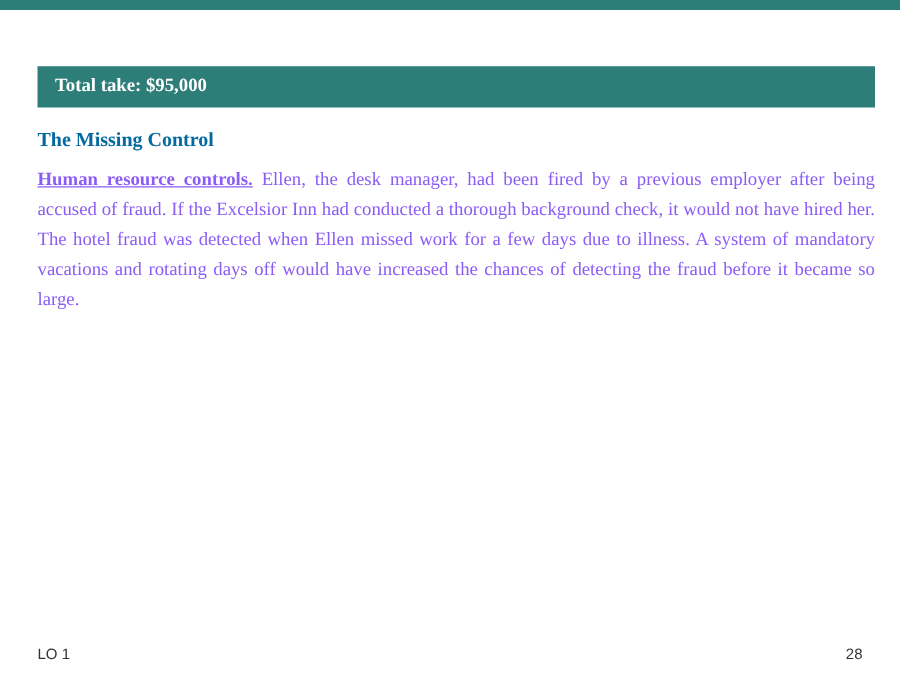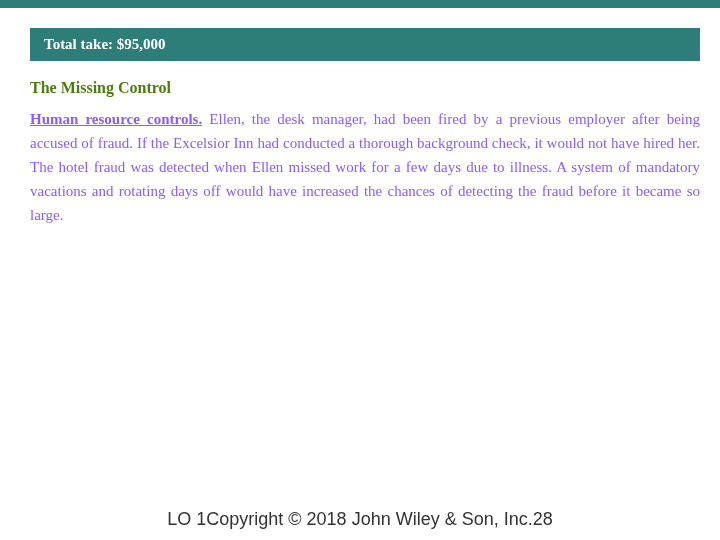--- a/index.html
+++ b/index.html
@@ -28,35 +28,36 @@
 
     .header-bar {
       background: #2d7d78;
       height: 8px;
       width: 100%;
     }
 
     .content-area {
       flex: 1;
       padding: 20px 20px 50px 30px;
+      margin-top: 25px;
     }
 
     .title-box {
       background: #2d7d78;
       color: #ffffff;
       padding: 8px 14px;
       font-size: 15px;
       font-weight: bold;
       display: inline-block;
       margin-bottom: 18px;
       width: 100%;
     }
 
     .section-heading {
-      color: #4d7c0f;
+      color: #0369a1;
       font-size: 16px;
       font-weight: bold;
       margin-bottom: 10px;
     }
 
     .body-text {
       color: #8b5cf6;
       font-size: 15px;
       line-height: 1.6;
       text-align: justify;
@@ -66,23 +67,23 @@
       font-weight: bold;
       text-decoration: underline;
     }
 
     .footer {
       position: absolute;
       bottom: 10px;
       left: 0;
       right: 0;
       display: flex;
-      justify-content: center;
+      justify-content: space-between;
       padding: 0 30px;
-      font-size: 18px;
+      font-size: 12px;
       color: #333333;
       font-family: Arial, sans-serif;
     }
   </style>
 </head>
 <body>
 
 <div class="slide-container">
   <div class="header-bar"></div>
 
@@ -95,16 +96,15 @@
     <div class="section-heading">The Missing Control</div>
 
     <div class="body-text">
       <span class="bold-underline">Human resource controls.</span><span> Ellen, the desk manager, had been fired by a previous employer after being accused of fraud. If the Excelsior Inn had conducted a thorough background check, it would not have hired her. The hotel fraud was detected when Ellen missed work for a few days due to illness. A system of mandatory vacations and rotating days off would have increased the chances of detecting the fraud before it became so large.</span>
     </div>
 
   </div>
 
   <div class="footer">
     <span>LO 1</span>
-    <span>Copyright © 2018 John Wiley &amp; Son, Inc.</span>
     <span>28</span>
   </div>
 </div>
 
 </body></html>

